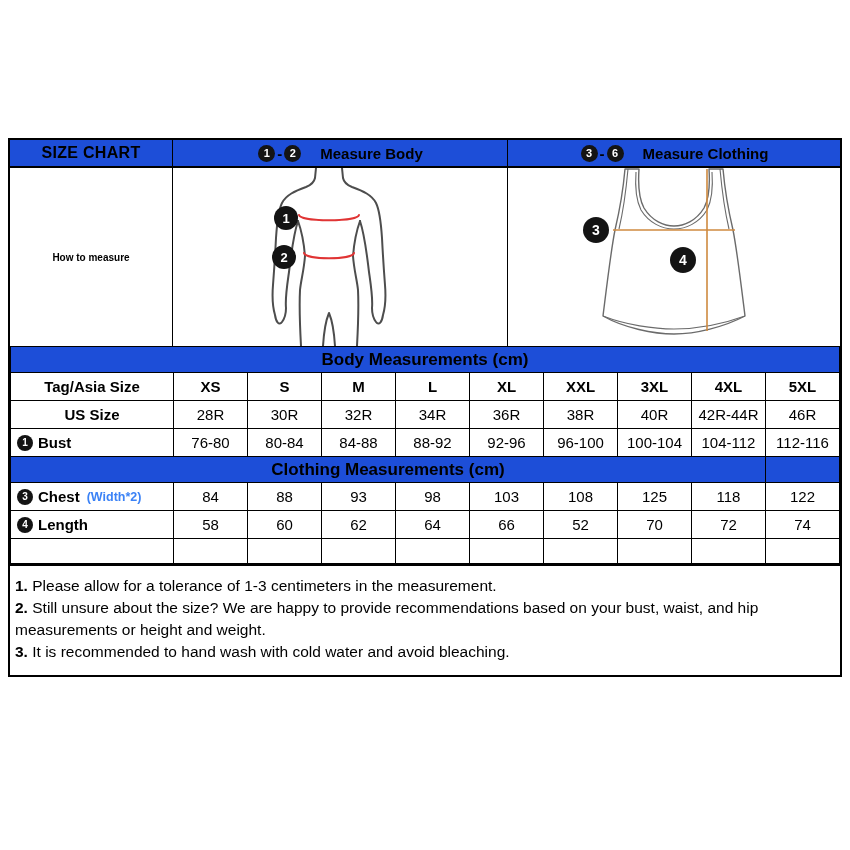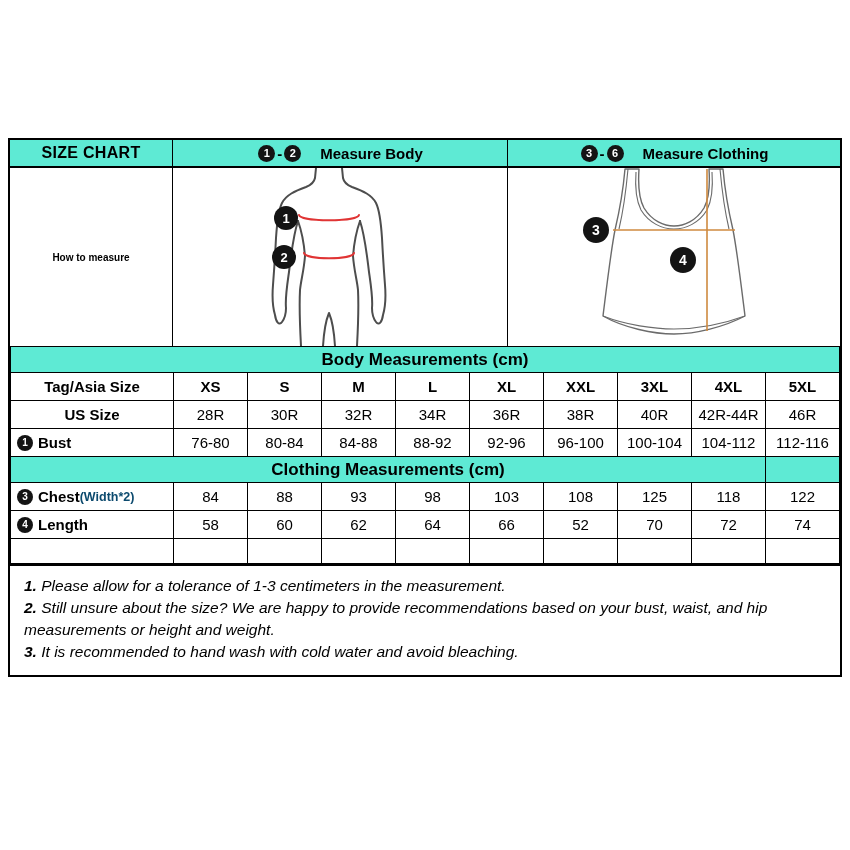--- a/index.html
+++ b/index.html
@@ -4,21 +4,21 @@
 <style>
   html,body{margin:0;padding:0;}
   body{
     width:850px;height:850px;background:#ffffff;position:relative;
     font-family:"Liberation Sans", sans-serif;color:#000;
   }
   .container{
     position:absolute;left:8px;top:138px;width:834px;
     border:2px solid #000;background:#fff;box-sizing:border-box;
   }
-  .gray{background:#5eead4;}
+  .gray{background:#1d4ed8;}
   .strip{display:flex;width:100%;box-sizing:border-box;}
   .strip > div{box-sizing:border-box;}
   
   .hdr{height:28px;border-bottom:2px solid #000;}
   .hdr-cell{
     display:flex;align-items:center;justify-content:center;
     font-weight:bold;font-size:15px;white-space:nowrap;
   }
   .hdr-title{flex:0 0 163px;border-right:1px solid #000;font-size:16px;letter-spacing:.3px;}
   .hdr-body{flex:0 0 335px;border-right:1px solid #000;}
@@ -46,25 +46,25 @@
   td{
     border:1px solid #000;text-align:center;font-size:15px;padding:0;
     vertical-align:middle;overflow:hidden;white-space:nowrap;
   }
   td.section{font-weight:bold;font-size:17px;height:25px;}
   tr.r td{height:27px;}
   tr.r-sm td{height:24px;}
   td.lbl{font-weight:bold;}
   td.left-lbl{text-align:left;padding-left:6px;font-weight:bold;}
   td.left-lbl .inner{display:flex;align-items:center;}
-  .wnote{color:#0c4a6e;font-weight:bold;font-size:12.5px;}
+  .wnote{color:#3b82f6;font-weight:bold;font-size:12.5px;margin-left:7px;}
   
   .notes{
-    border-top:2px solid #000;padding:9px 6px 12px 14px;
-    font-size:15.5px;line-height:22px;font-style:italic;
+    border-top:2px solid #000;padding:9px 6px 12px 5px;
+    font-size:15.5px;line-height:22px;
   }
   .notes .num{font-weight:bold;}
 </style>
 </head>
 <body>
 
 <div class="container">
 
   <div class="strip hdr">
     <div class="hdr-cell hdr-title gray">SIZE CHART</div>

